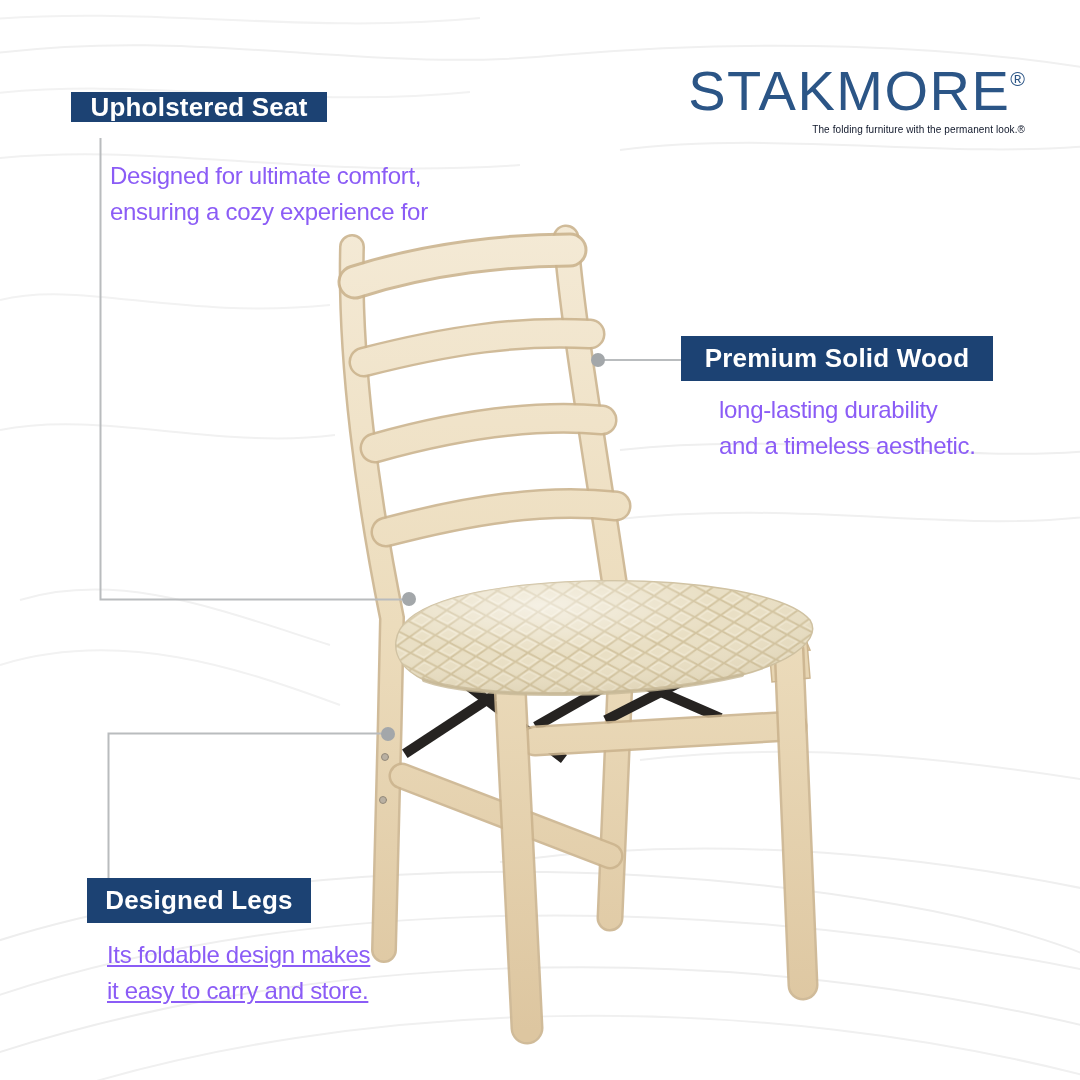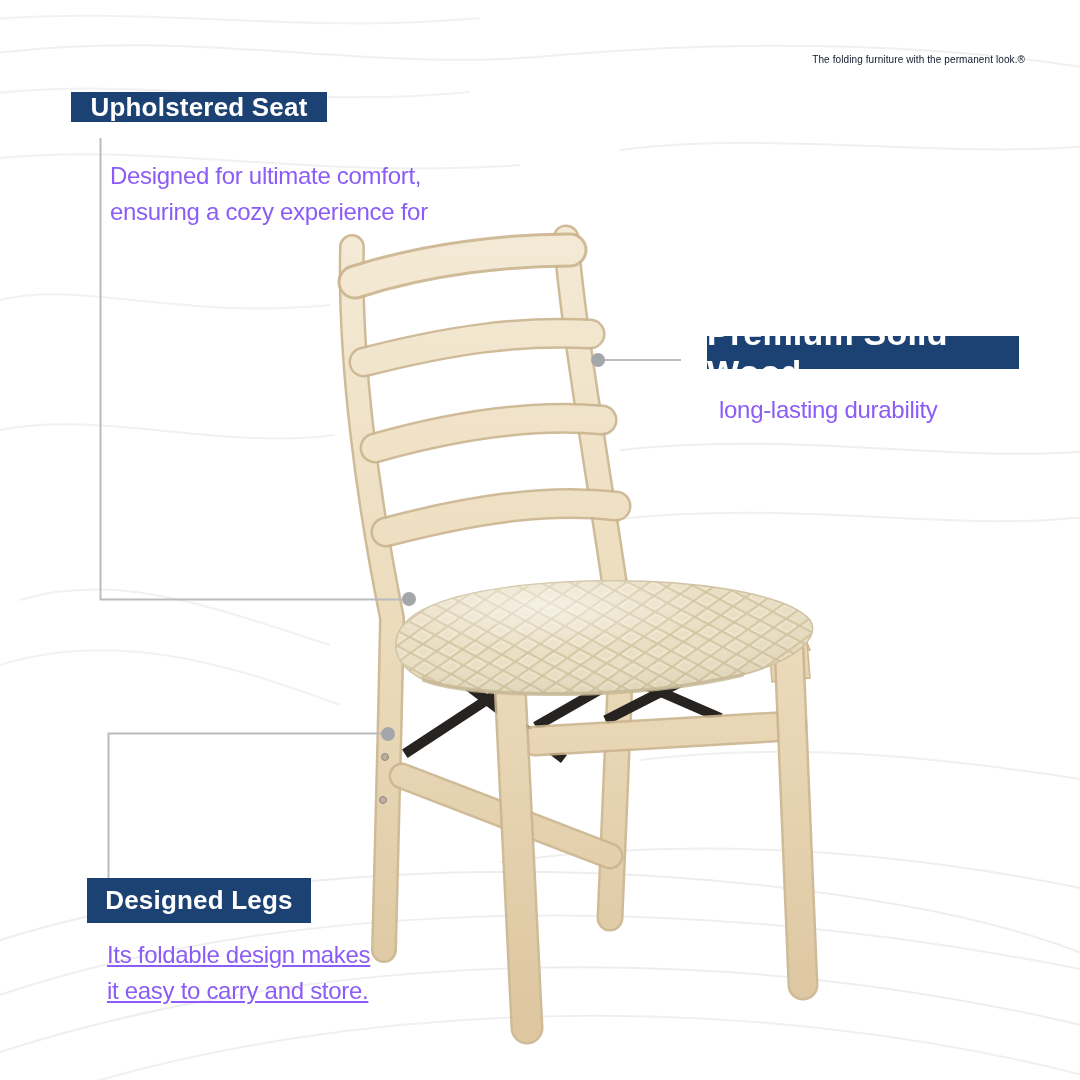--- a/index.html
+++ b/index.html
@@ -12,21 +12,21 @@
   
   .banner{
     position:absolute;
     background:#1c4273;
     color:#ffffff;
     display:flex;align-items:center;justify-content:center;
     font-weight:700;
     letter-spacing:.2px;
   }
   .banner1{left:71px;top:92px;width:256px;height:30px;font-size:26px;}
-  .banner2{left:681px;top:336px;width:312px;height:33px;font-size:34px;margin-left:26px;}
+  .banner2{left:681px;top:336px;width:312px;height:45px;font-size:26px;}
   .banner3{left:87px;top:878px;width:224px;height:45px;font-size:26px;}
   .body-text{
     position:absolute;
     color:#8b5cf6;
     font-size:24px;
     line-height:36px;
     letter-spacing:-.3px;
     white-space:nowrap;
   }
   .body1{left:110px;top:158px;}
@@ -158,36 +158,38 @@
     <path d="M100.5,138 L100.5,599.5 L408,599.5"></path>
     <path d="M599,360 L681,360"></path>
     <path d="M387,733.5 L108.5,733.5 L108.5,878"></path>
   </g>
   <circle cx="409" cy="599" r="7" fill="#a3a7aa"></circle>
   <circle cx="598" cy="360" r="7" fill="#a3a7aa"></circle>
   <circle cx="388" cy="734" r="7" fill="#a3a7aa"></circle>
 </svg>
 
 <div class="logo-block">
+  <div class="logo-text"><span>STAKMORE</span><span class="logo-reg">®</span></div>
   <div class="tagline">The folding furniture with the permanent look.®</div>
 </div>
 
 <div class="banner banner1">
   <span>Upholstered Seat</span>
 </div>
 <div class="body-text body1">
   <div>Designed for ultimate comfort,</div>
   <div>ensuring a cozy experience for</div>
 </div>
 
 <div class="banner banner2">
   <span>Premium Solid Wood</span>
 </div>
 <div class="body-text body2">
   <div>long-lasting durability</div>
+  <div>and a timeless aesthetic.</div>
 </div>
 
 <div class="banner banner3">
   <span>Designed Legs</span>
 </div>
 <div class="body-text body3">
   <div>Its foldable design makes</div>
   <div>it easy to carry and store.</div>
 </div>
 

